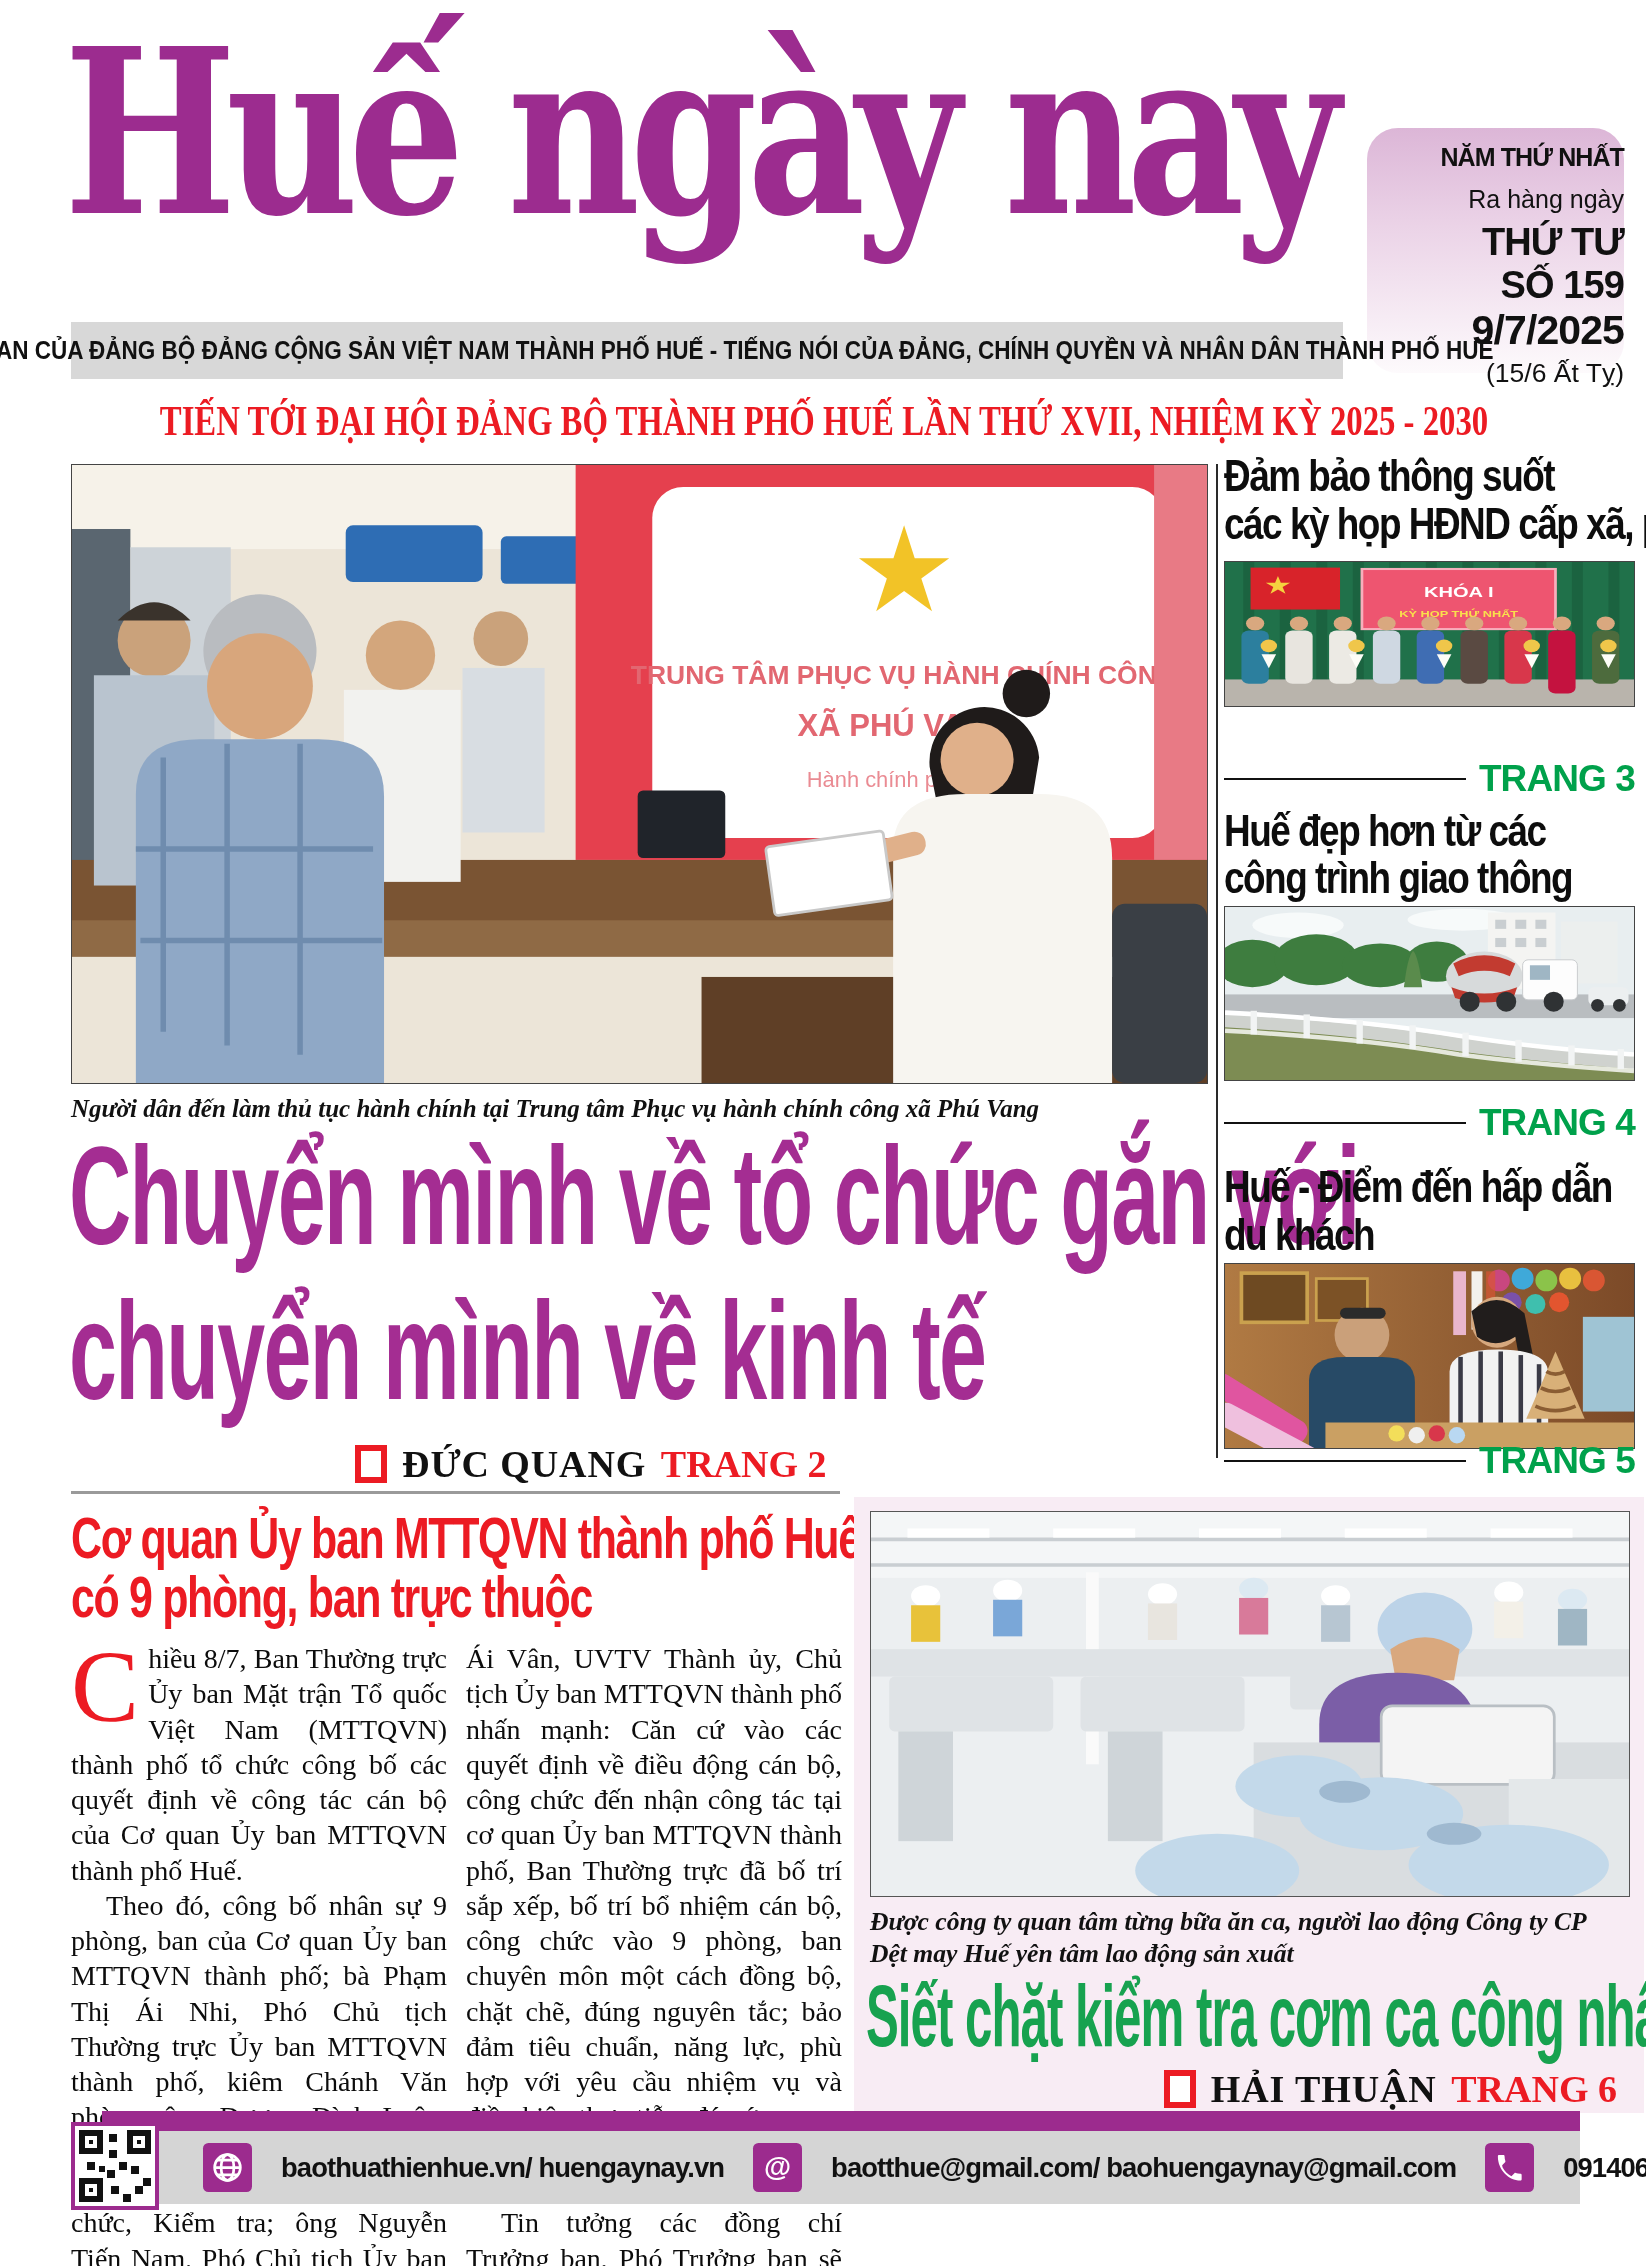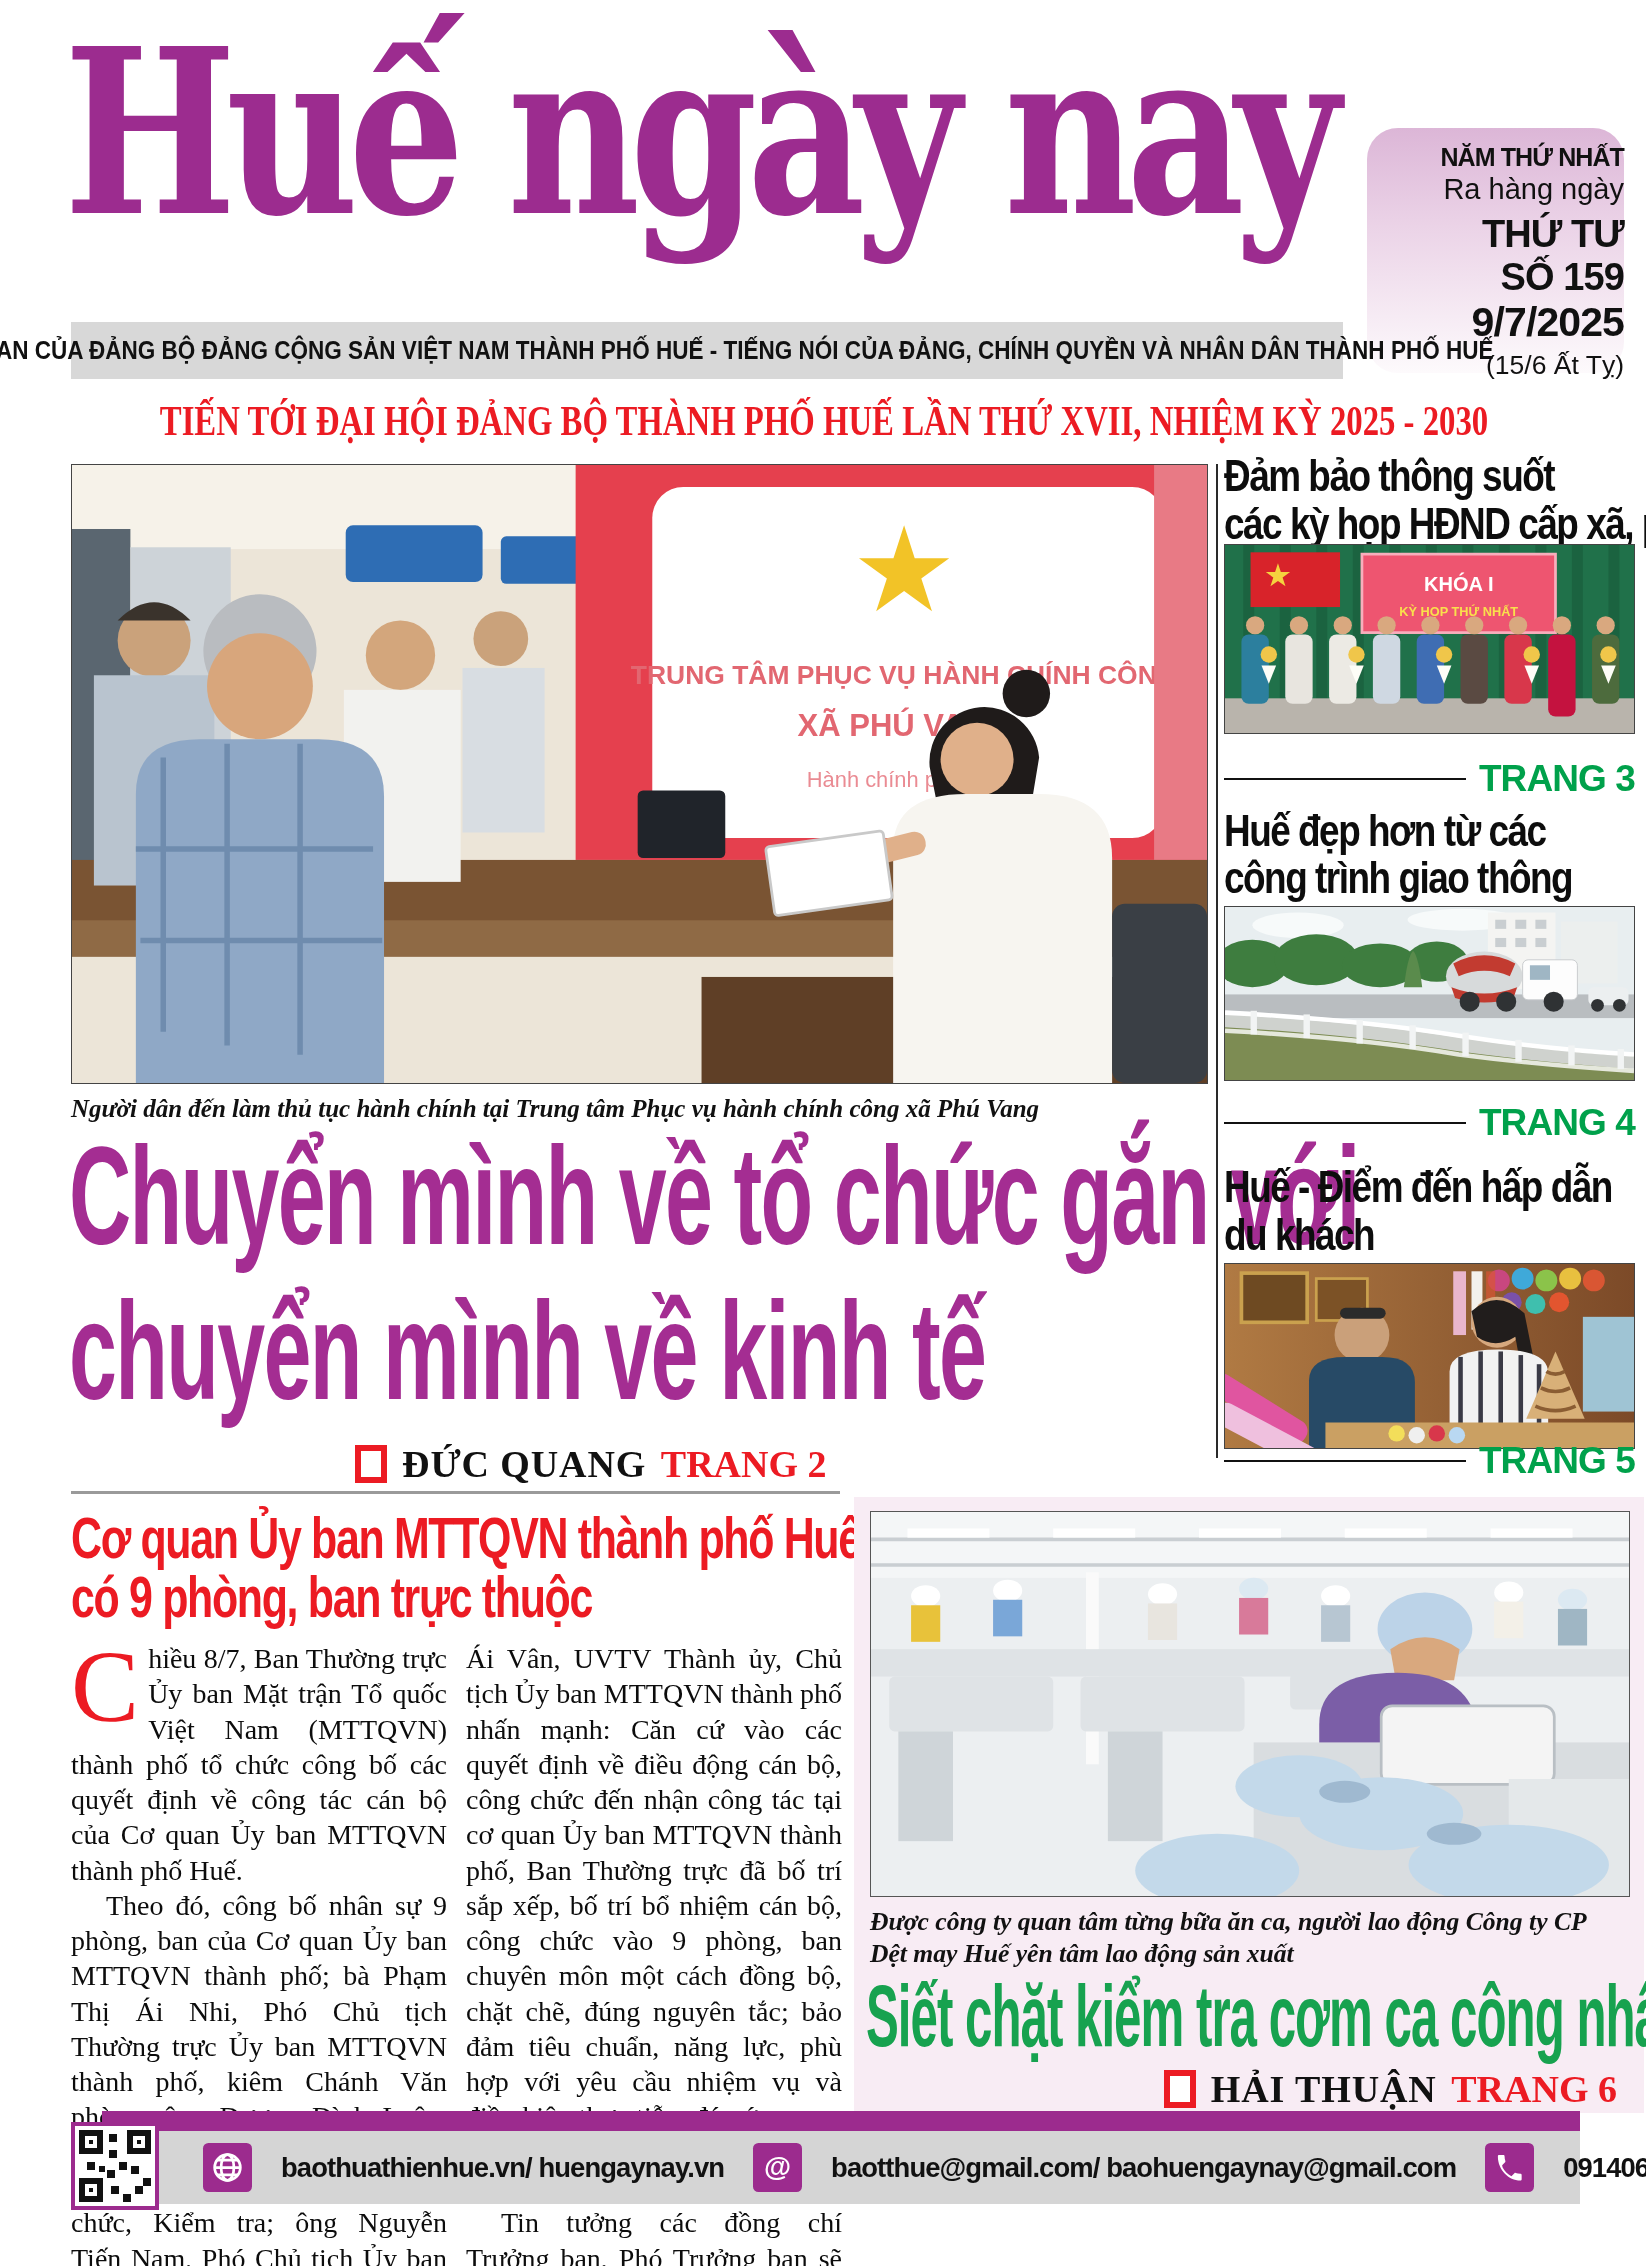--- a/index.html
+++ b/index.html
@@ -8,21 +8,21 @@
   .abs{position:absolute;}
 
   
   .masthead-title{left:64px;top:5.5px;font-family:"DejaVu Serif",serif;font-weight:bold;
     font-size:228px;line-height:1.12;color:#9C2C8F;letter-spacing:-12.8px;
     transform:scaleX(.80);transform-origin:left top;white-space:nowrap;}
   .info-box{left:1367px;top:128px;width:257px;height:245px;border-radius:31px;
     background:linear-gradient(180deg,#DCB6D7 0%,#EBD3E7 40%,#FDFAFC 100%);
     text-align:right;padding-top:14.6px;box-sizing:border-box;}
   .info-box .l1{font-size:25px;font-weight:bold;letter-spacing:-0.9px;}
-  .info-box .l2{font-size:29px;margin-top:1px;}
+  .info-box .l2{font-size:25px;margin-top:13px;}
   .info-box .l3{font-size:38px;font-weight:bold;margin-top:7.3px;letter-spacing:-0.9px;}
   .info-box .l4{font-size:38px;font-weight:bold;letter-spacing:-0.9px;}
   .info-box .l5{font-size:41px;font-weight:bold;letter-spacing:-0.9px;padding-left:16px;}
   .info-box .l6{font-size:26.5px;margin-top:4px;}
 
   .organ-bar{left:71px;top:322px;width:1272px;height:57px;background:#D8D8D8;}
   .organ-text{position:absolute;left:50%;top:12.8px;font-size:26.5px;font-weight:bold;
     white-space:nowrap;transform:scaleX(.85) translateX(-50%);transform-origin:left top;}
   .slogan{left:50%;top:397px;font-family:"Liberation Serif",serif;font-weight:bold;
     font-size:42px;color:#EC1B23;white-space:nowrap;
@@ -151,21 +151,21 @@
     <span class="sq"></span>
     <span class="byline-author">ĐỨC QUANG</span>
     <span class="byline-page">TRANG 2</span>
   </div>
 
   <div class="abs col-rule"></div>
   <div class="abs v-divider"></div>
 
   <div class="abs sb-title" style="top:453px">Đảm bảo thông suốt</div>
   <div class="abs sb-title" style="top:501px">các kỳ họp HĐND cấp xã, phường</div>
-  <div class="abs sb-photo" style="top:544px;height:190px">
+  <div class="abs sb-photo" style="top:561px;height:146px">
     <svg width="100%" height="100%" viewBox="0 0 448 206" preserveAspectRatio="none">
       <rect width="448" height="206" fill="#20714a"></rect>
       <g fill="#1b6340">
           <rect x="20" width="12" height="170"></rect>
           <rect x="60" width="12" height="170"></rect>
           <rect x="100" width="12" height="170"></rect>
           <rect x="140" width="12" height="170"></rect>
           <rect x="180" width="12" height="170"></rect>
           <rect x="220" width="12" height="170"></rect>
           <rect x="260" width="12" height="170"></rect>

